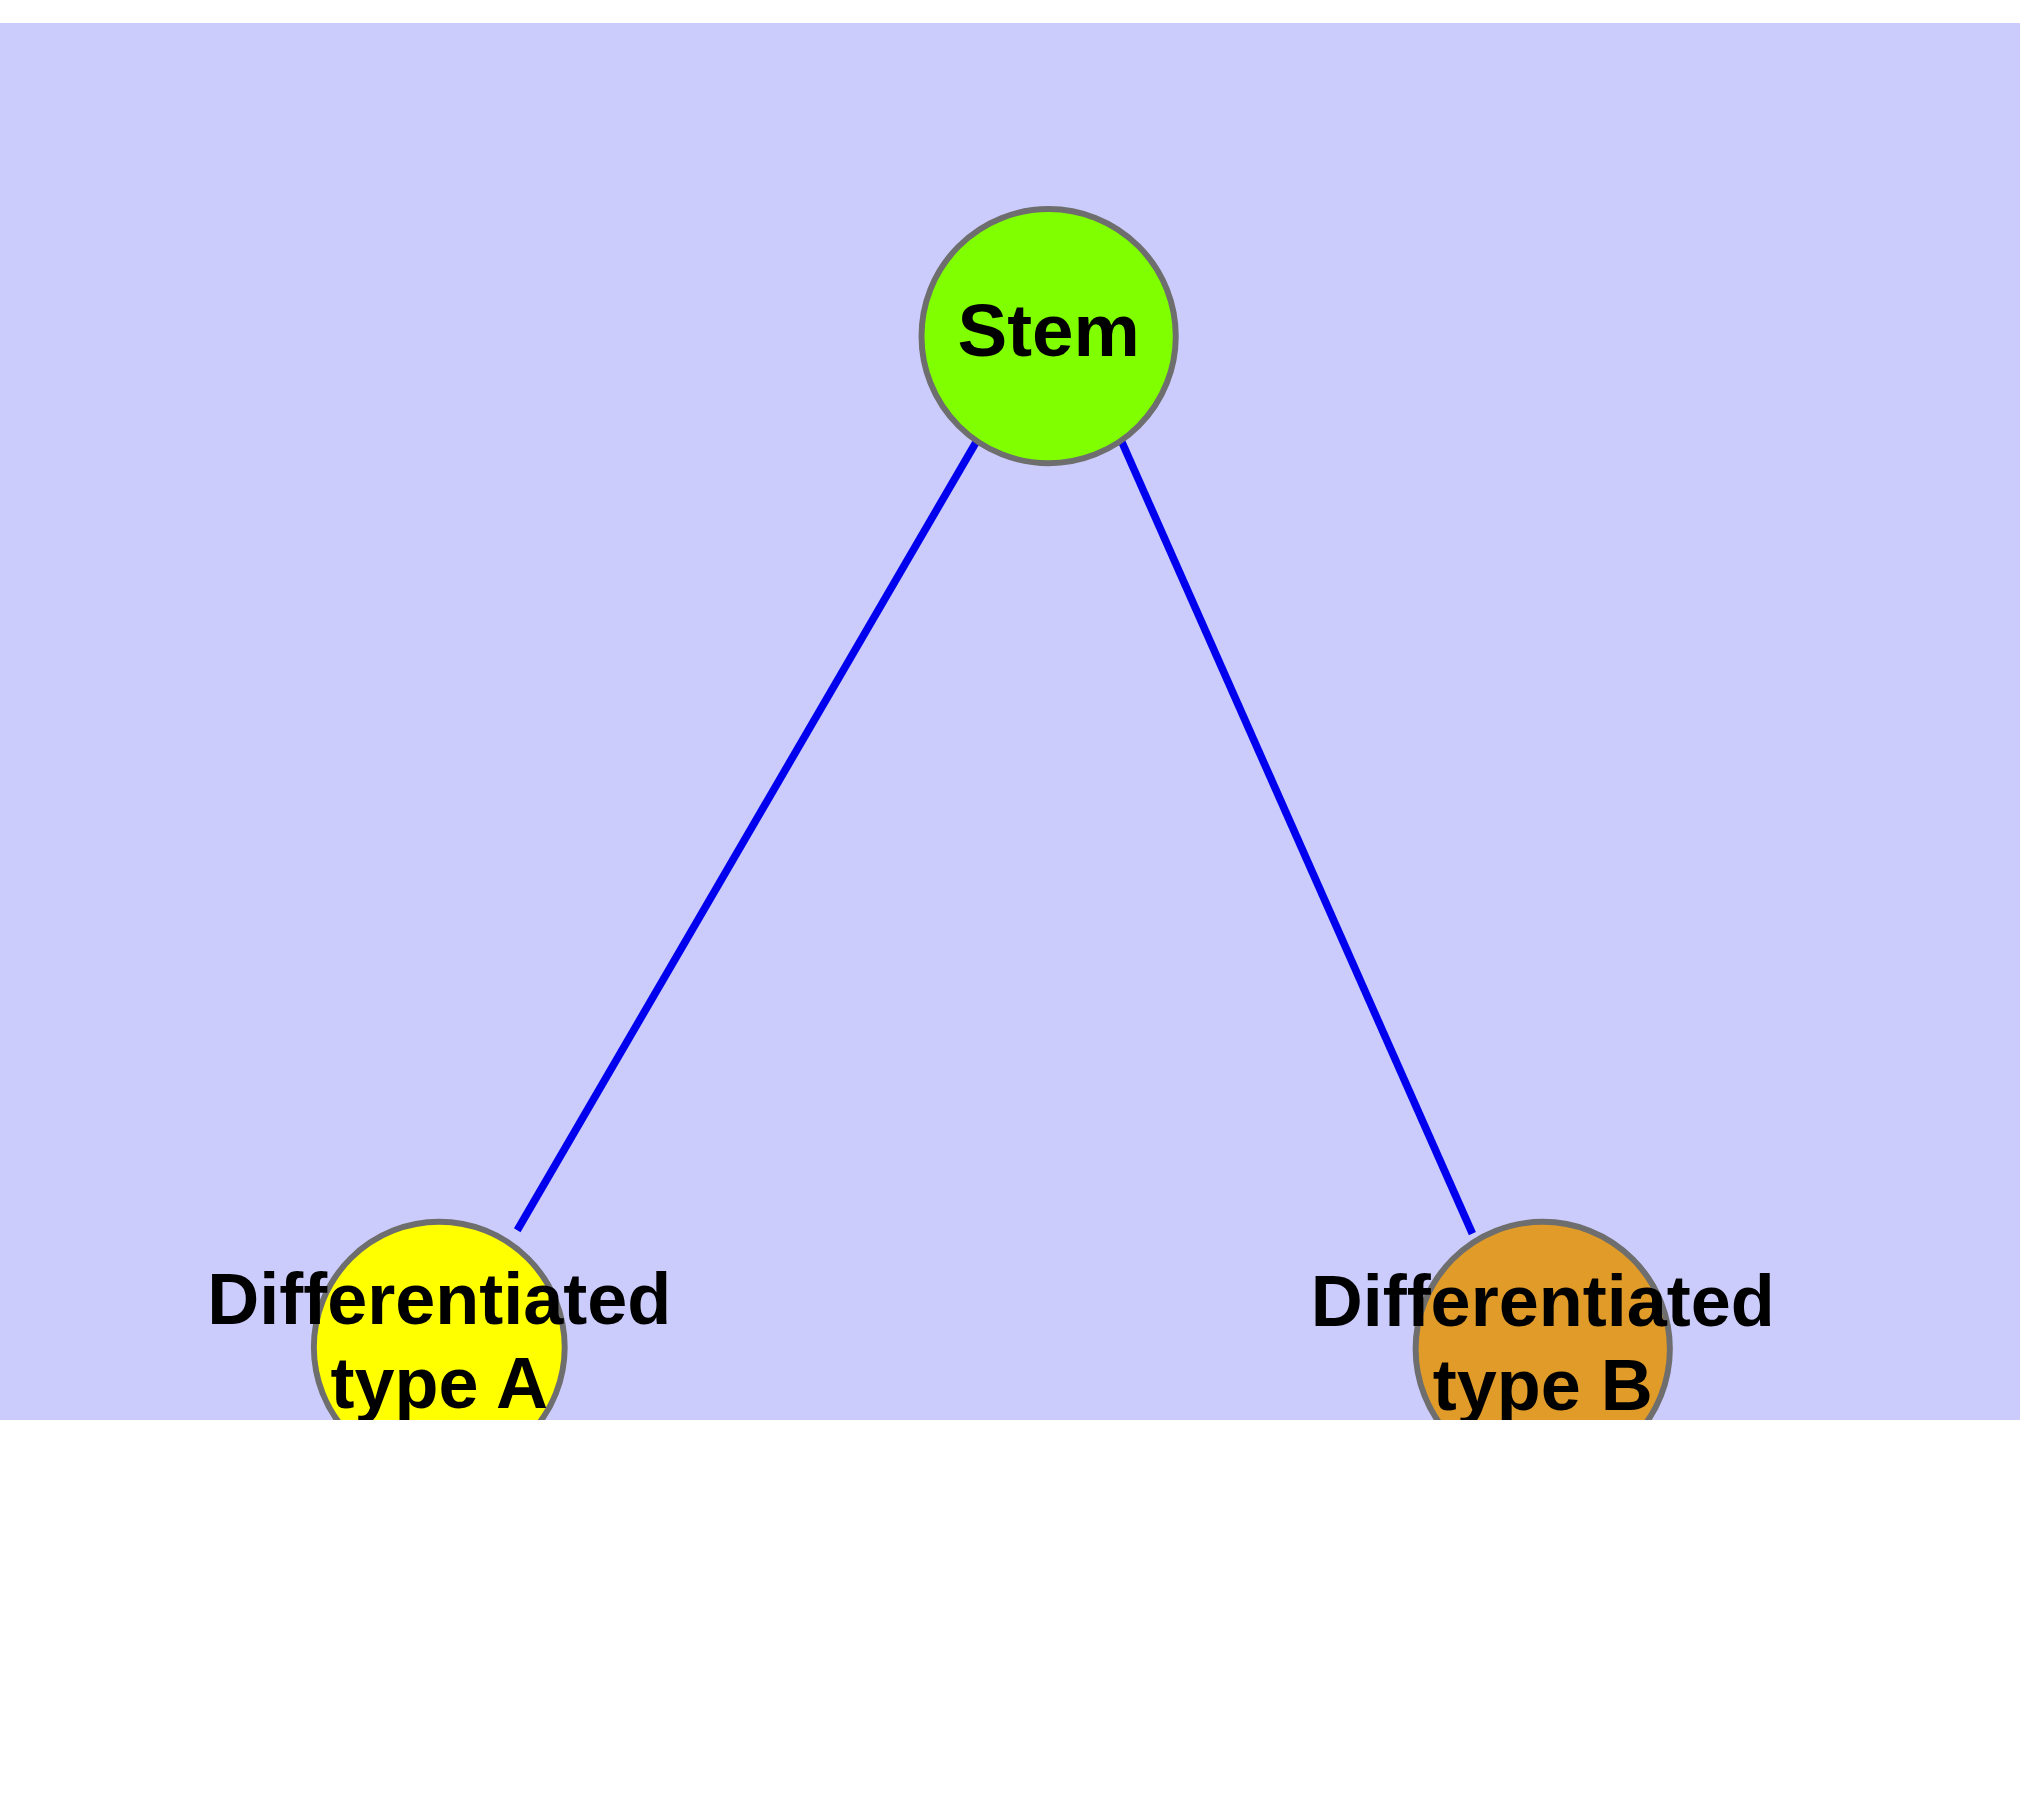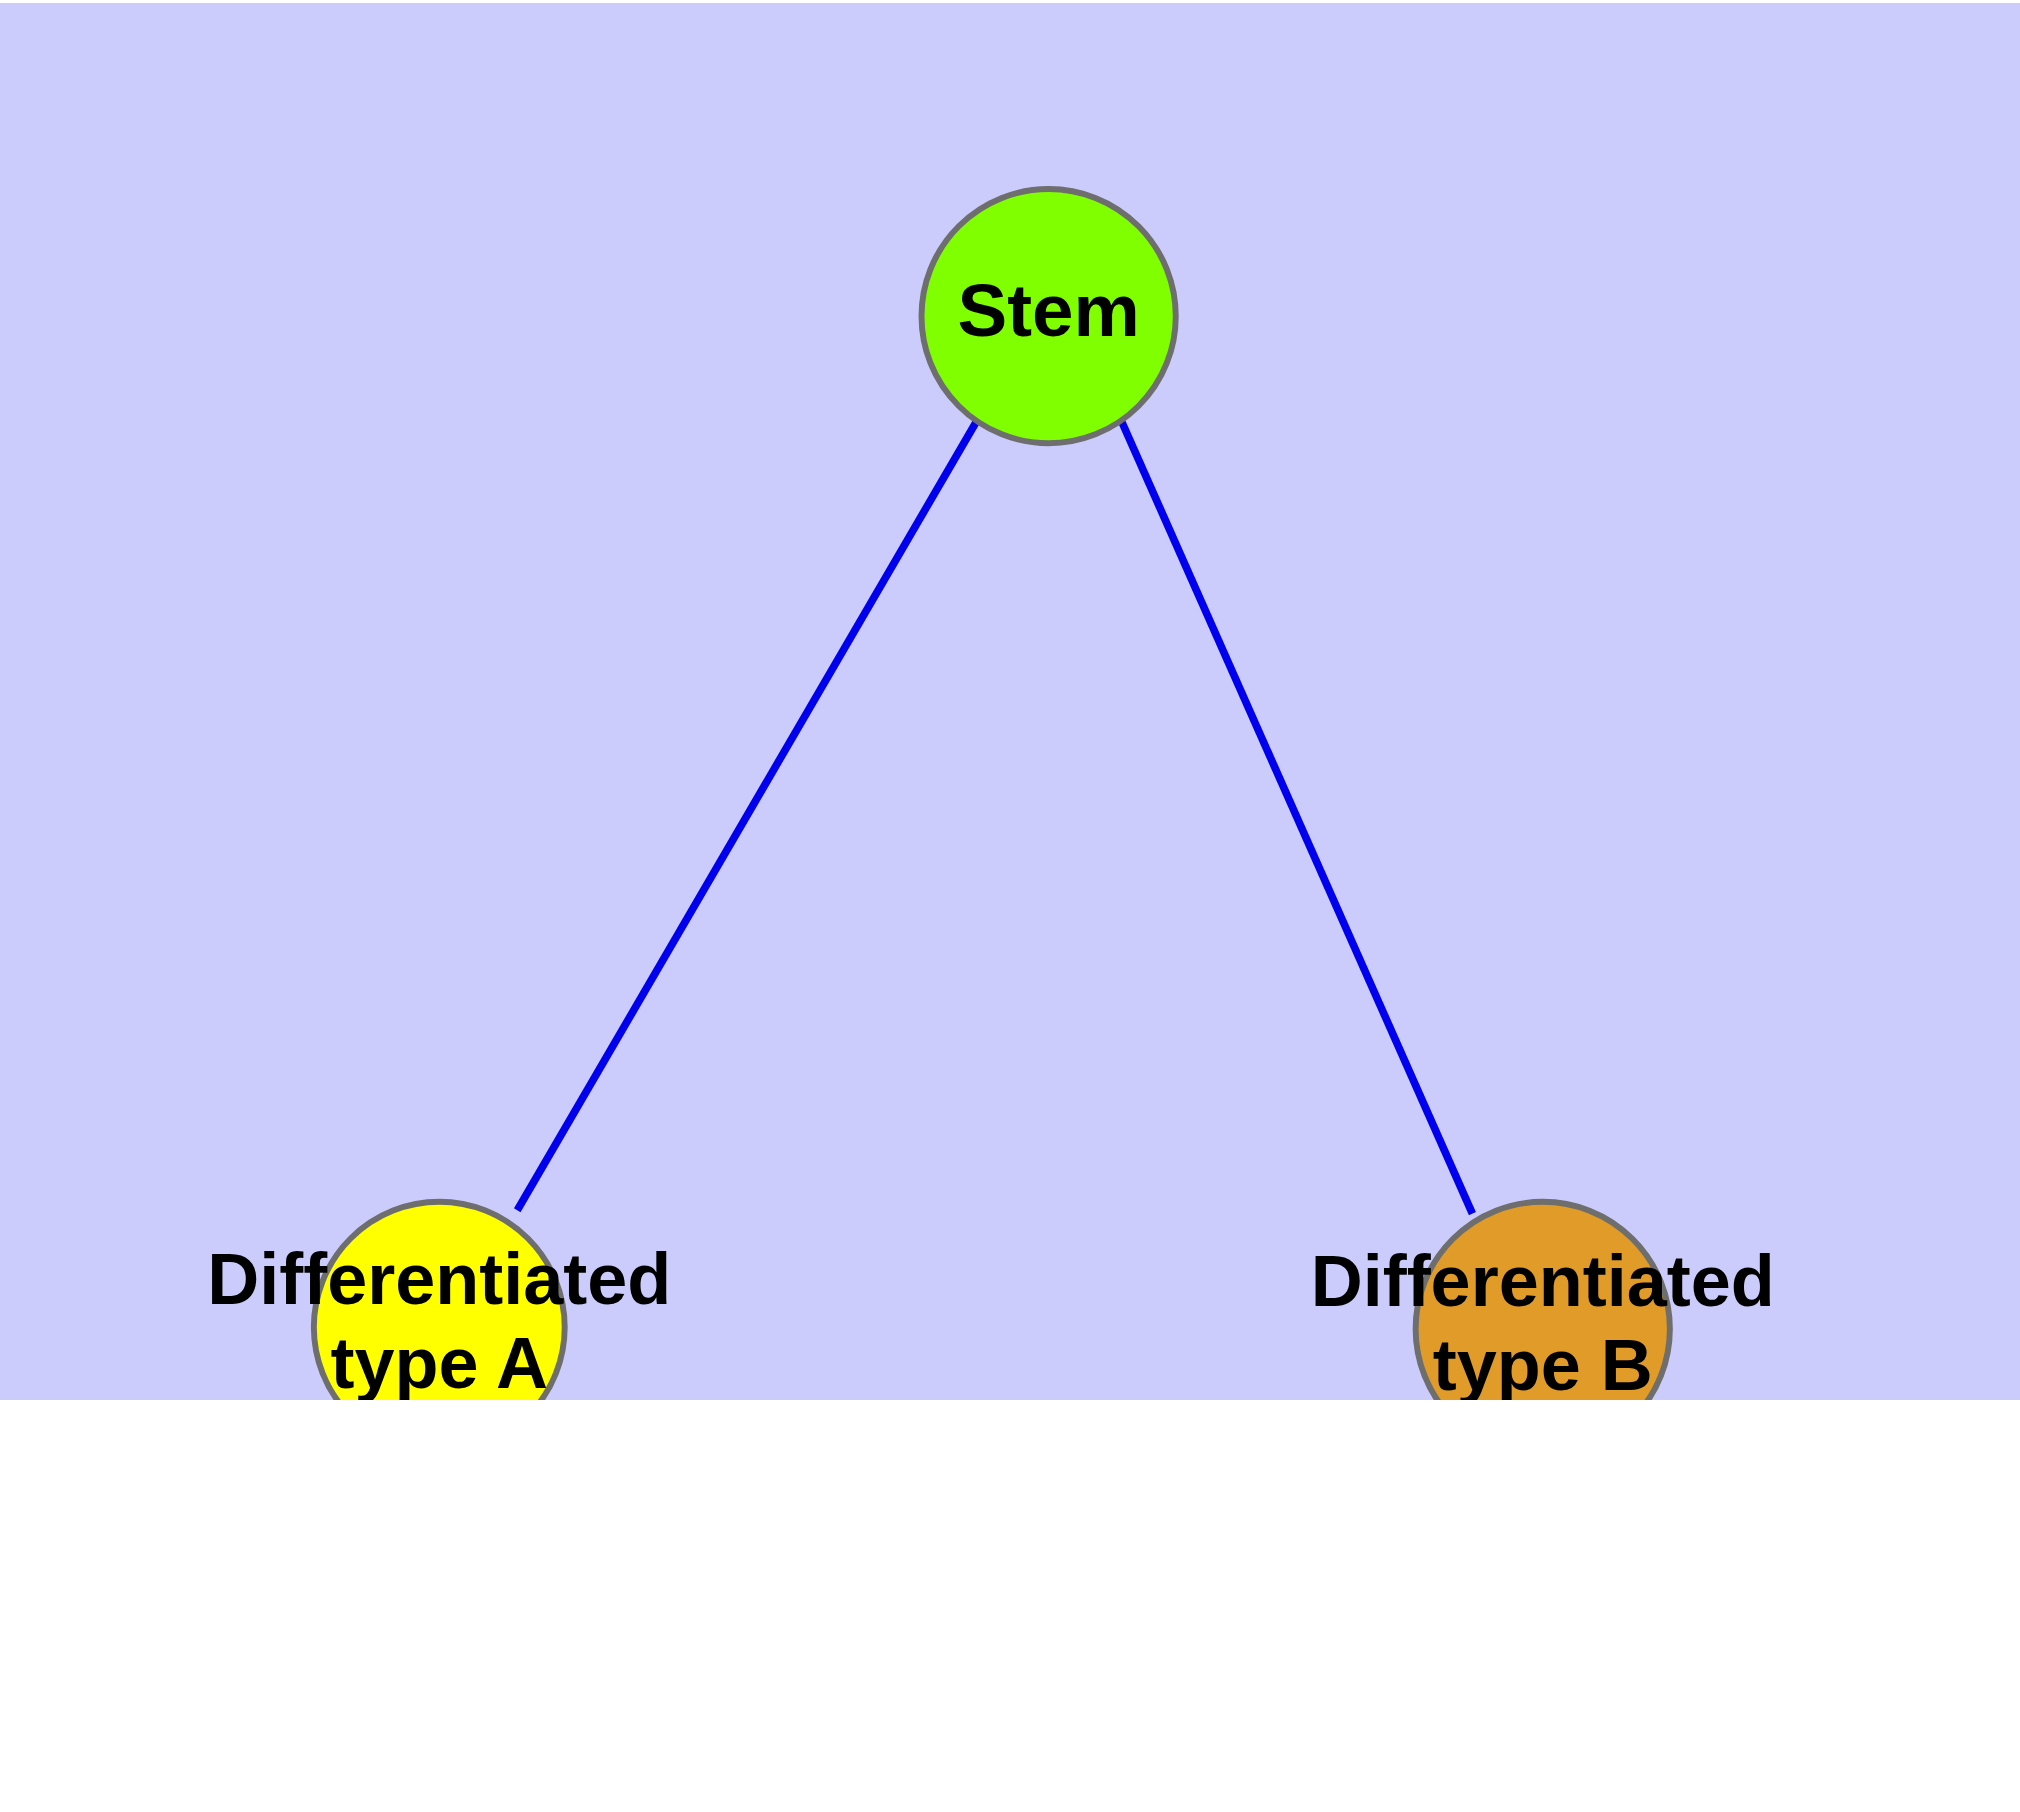--- a/index.html
+++ b/index.html
@@ -8,20 +8,21 @@
     padding: 0;
     background: #ffffff;
   }
   #canvas {
     position: relative;
     width: 2021px;
     height: 1400px;
     background: #ffffff;
     overflow: hidden;
     font-family: "Liberation Sans", "DejaVu Sans", sans-serif;
+    margin-top: 20px;
   }
   #plot-background {
     position: absolute;
     left: 0;
     top: 3.4px;
     width: 2021px;
     height: 1809px;
     background: #ccccfc;
   }
   #graph-svg {

